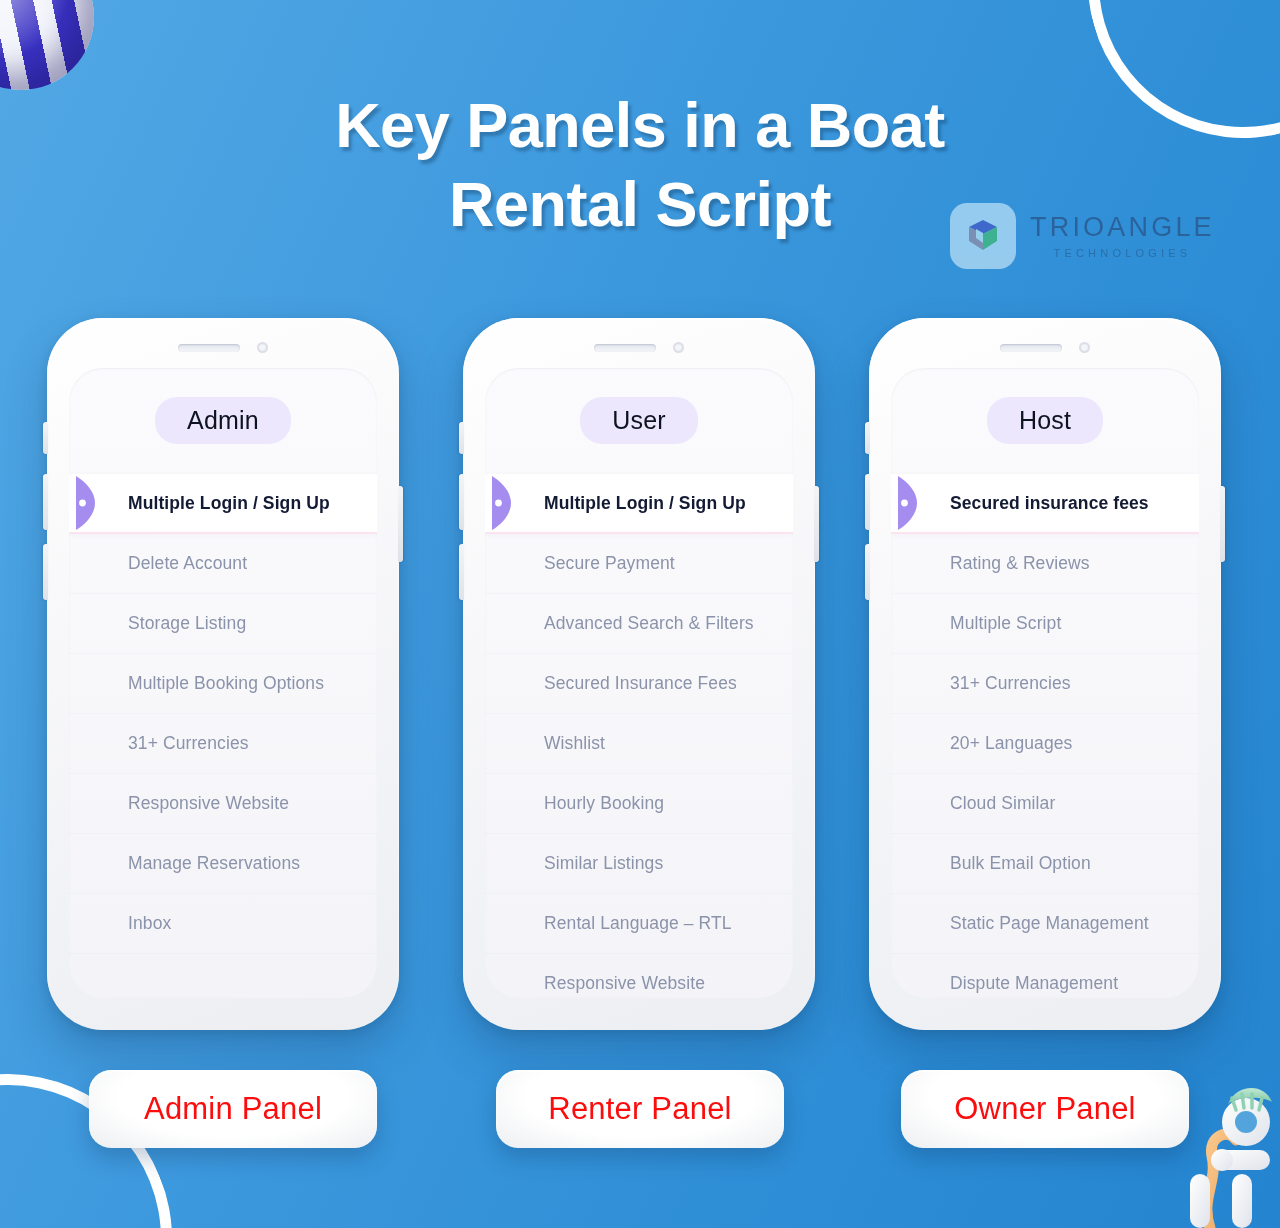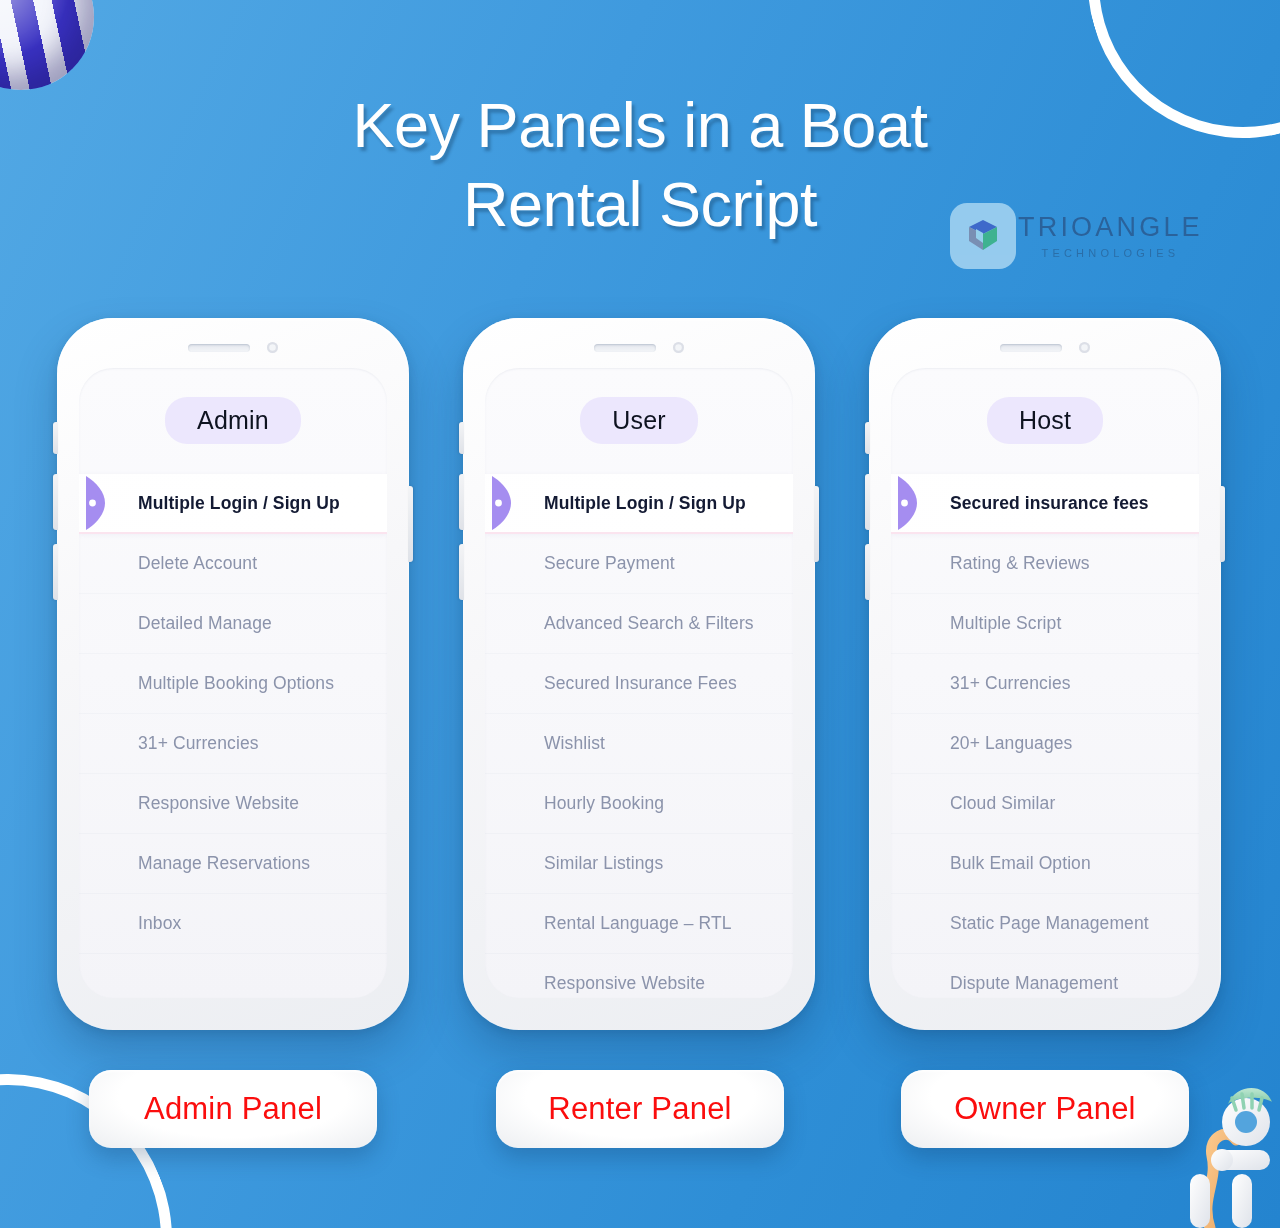--- a/index.html
+++ b/index.html
@@ -58,32 +58,32 @@
   
   .mascot { position: absolute; right: 0; bottom: 0; width: 140px; height: 150px; }
 
   
   .headline {
     position: absolute;
     left: 0; right: 0; top: 86px;
     text-align: center;
     color: #ffffff;
     font-size: 63px;
-    font-weight: 400;
+    font-weight: 700;
     line-height: 1.26;
     letter-spacing: -0.5px;
     text-shadow: 3px 4px 3px rgba(10,40,70,.30);
   }
   .headline span { display: block; }
 
   
   .logo-wrap {
     position: absolute;
     left: 950px; top: 203px;
-    display: flex; align-items: center; gap: 2px;
+    display: flex; align-items: center; gap: 14px;
     opacity: .92;
   }
   .logo-badge {
     width: 66px; height: 66px; border-radius: 17px;
     background: #9ed0f0;
     display: flex; align-items: center; justify-content: center;
   }
   .logo-text { display: flex; flex-direction: column; line-height: 1; }
   .logo-name {
     font-size: 27px; font-weight: 400; letter-spacing: 3.2px;
@@ -94,21 +94,21 @@
     margin-top: 7px; text-align: center;
   }
 
   
   .phones { position: absolute; left: 0; top: 318px; width: 1280px; }
 
   .phone {
     position: absolute;
     width: 352px; height: 712px;
   }
-  .phone-1 { left: 57px; }
+  .phone-1 { left: 47px; }
   .phone-2 { left: 463px; }
   .phone-3 { left: 869px; }
 
   .phone-body {
     position: absolute; inset: 0;
     border-radius: 56px;
     background: linear-gradient(160deg, #ffffff 0%, #f7f7f9 42%, #eceef2 100%);
     box-shadow:
       0 22px 42px rgba(15,55,95,.26),
       0 3px 10px rgba(15,55,95,.16),
@@ -292,21 +292,21 @@
               <svg class="marker" viewBox="0 0 22 58">
                 <path d="M1 2 C1 2 1 56 1 56 C11 50 20 40 20 29 C20 18 11 8 1 2 Z" fill="#a58df0"></path>
                 <circle cx="7.5" cy="29" r="3.4" fill="#ffffff"></circle>
               </svg>
               <span class="label">Multiple Login / Sign Up</span>
             </div>
             <div class="feature-row">
               <span class="label">Delete Account</span>
             </div>
             <div class="feature-row">
-              <span class="label">Detailed Manage</span>
+              <span class="label">Storage Listing</span>
             </div>
             <div class="feature-row">
               <span class="label">Multiple Booking Options</span>
             </div>
             <div class="feature-row">
               <span class="label">31+ Currencies</span>
             </div>
             <div class="feature-row">
               <span class="label">Responsive Website</span>
             </div>

